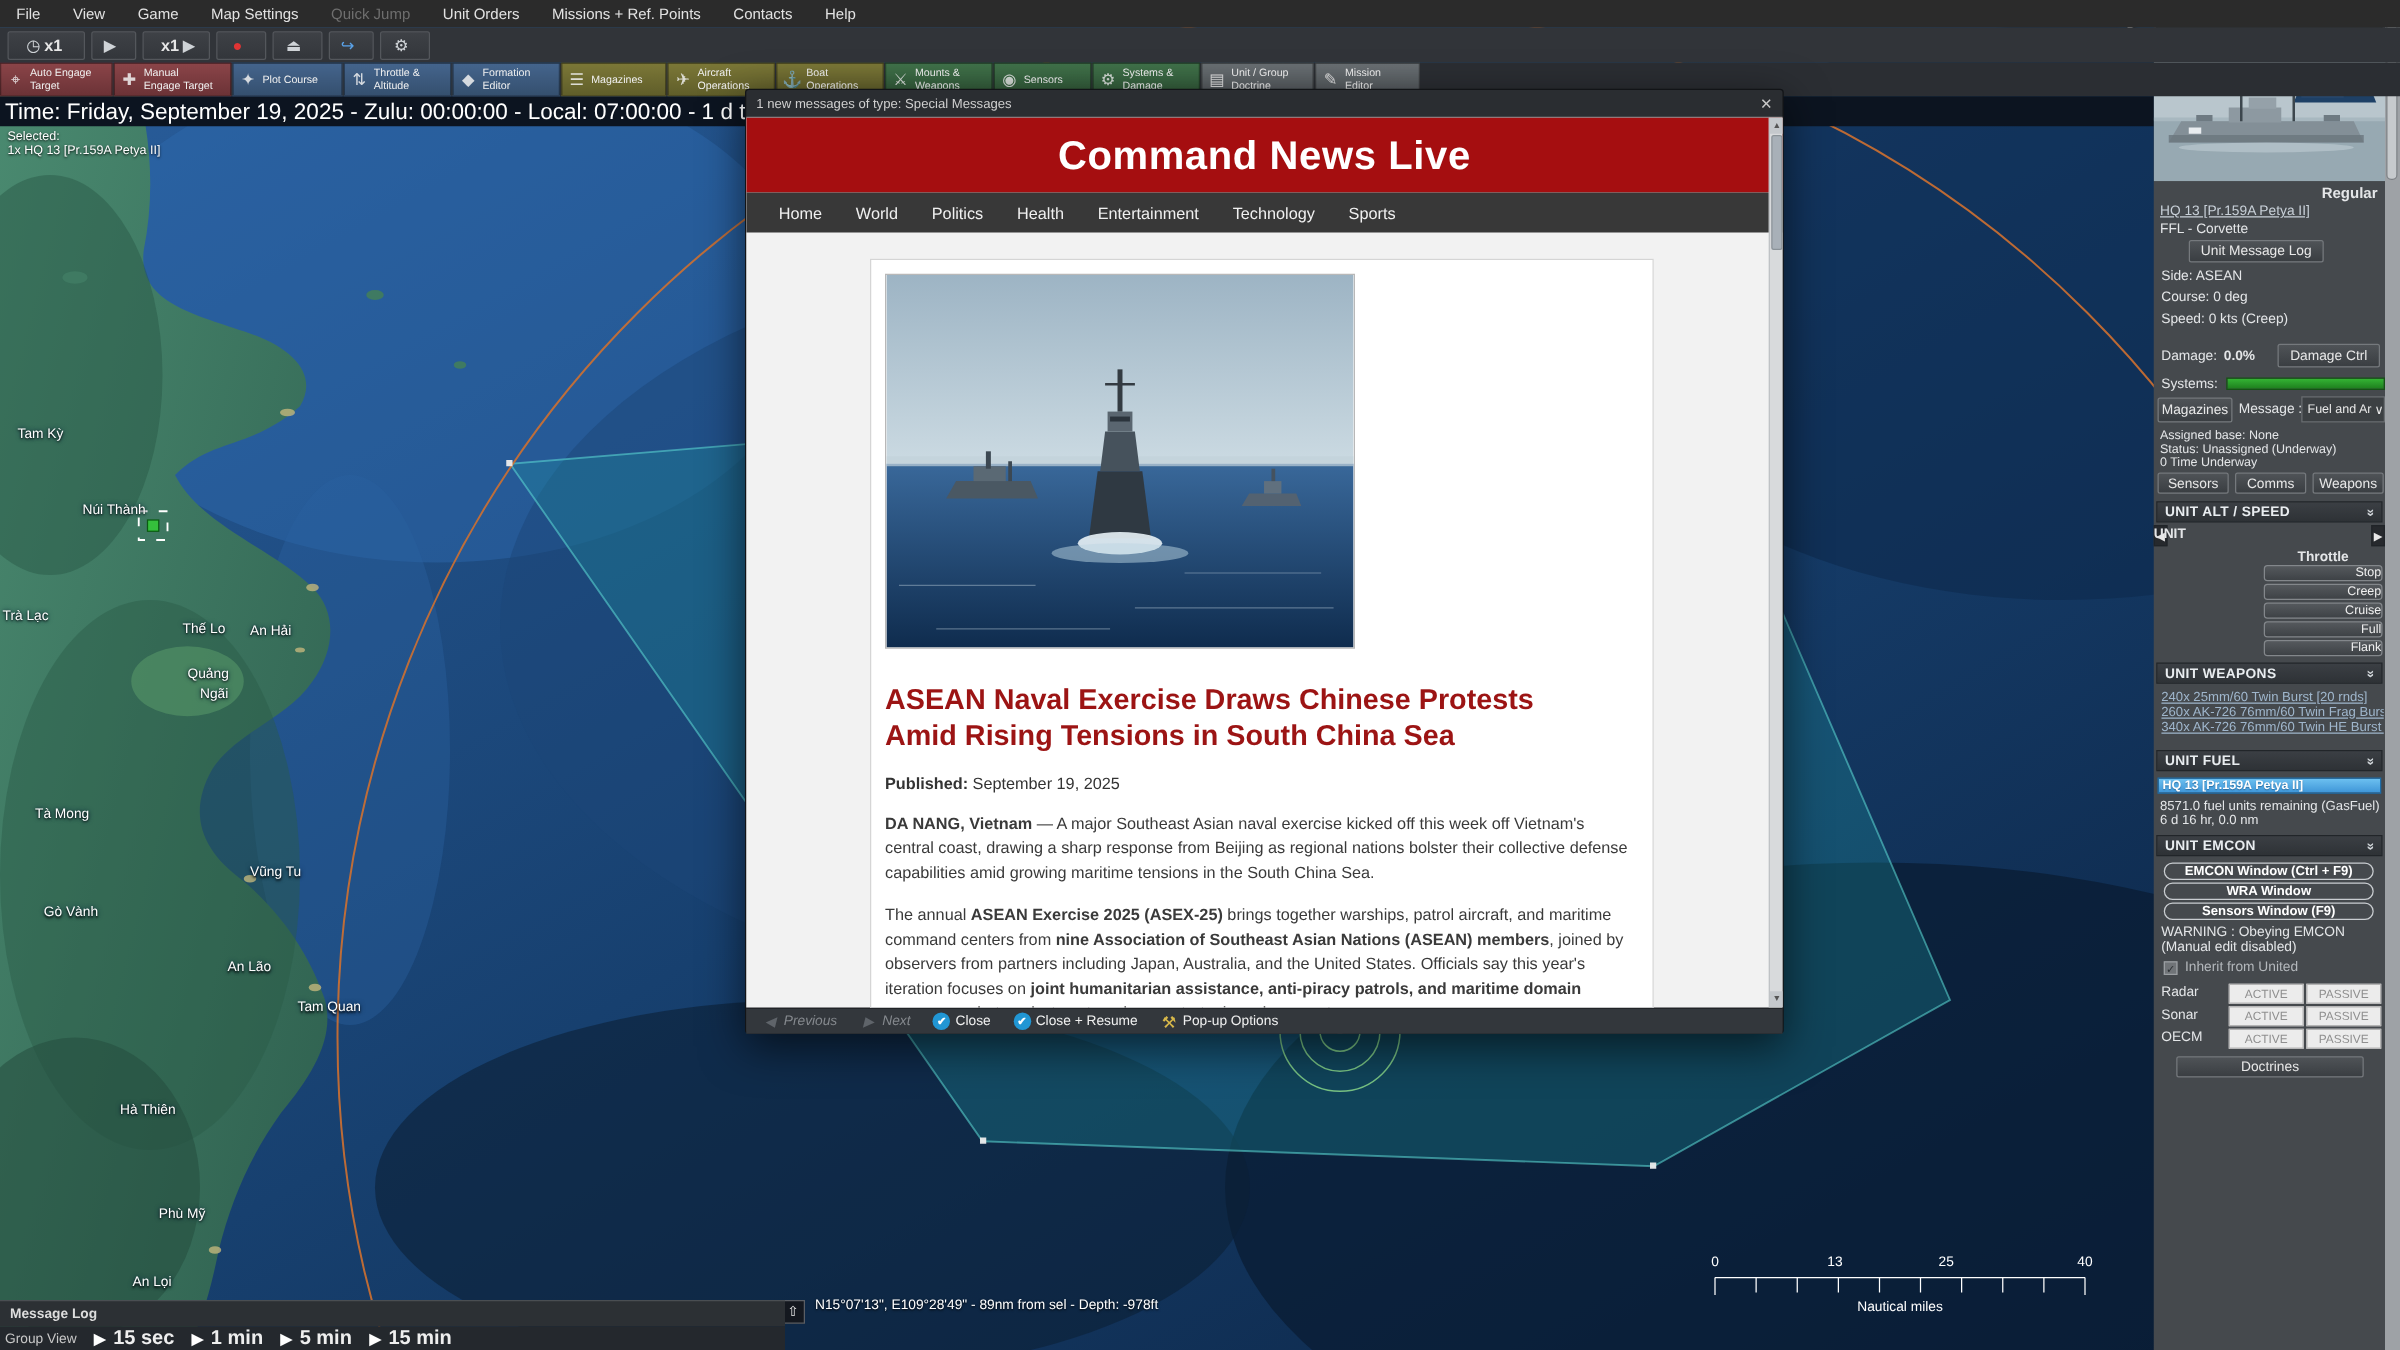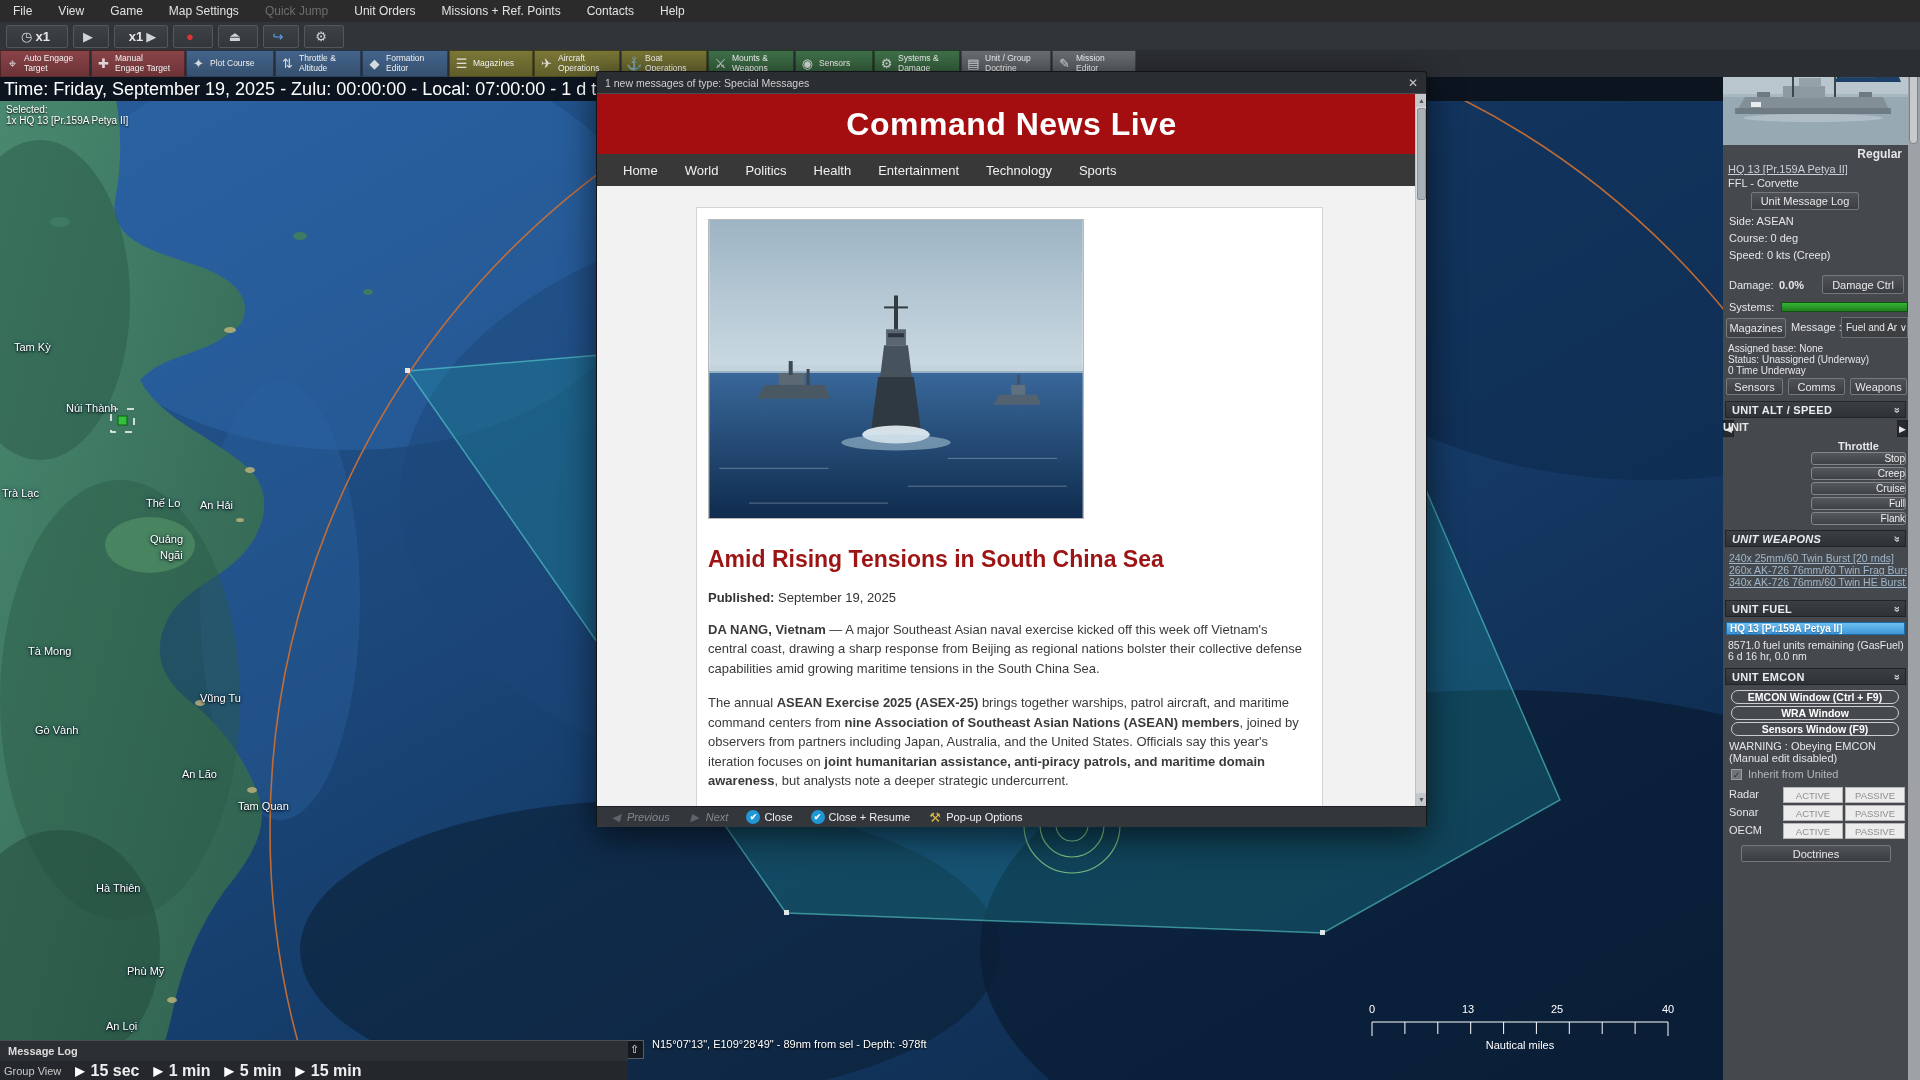--- a/index.html
+++ b/index.html
@@ -440,20 +440,21 @@
           <rect x="310" y="156" width="3" height="10" fill="#45525e"></rect>
         </g>
         <g stroke="#dcebf2" stroke-width="1" opacity=".35">
           <line x1="10" y1="250" x2="120" y2="250"></line>
             <line x1="200" y1="268" x2="360" y2="268"></line>
           <line x1="40" y1="285" x2="180" y2="285"></line>
             <line x1="240" y1="240" x2="350" y2="240"></line>
         </g>
       </svg>
       <div id="headline">
+        <div>ASEAN Naval Exercise Draws Chinese Protests</div>
         <div>Amid Rising Tensions in South China Sea</div>
       </div>
       <div id="published">
         <span class="pl">Published:</span><span> September 19, 2025</span>
       </div>
       <p class="para"><span class="seg b">DA NANG, Vietnam</span><span class="seg"> — A major Southeast Asian naval exercise kicked off this week off Vietnam's central coast, drawing a sharp response from Beijing as regional nations bolster their collective defense capabilities amid growing maritime tensions in the South China Sea.</span></p>
       <p class="para"><span class="seg">The annual </span><span class="seg b">ASEAN Exercise 2025 (ASEX-25)</span><span class="seg"> brings together warships, patrol aircraft, and maritime command centers from </span><span class="seg b">nine Association of Southeast Asian Nations (ASEAN) members</span><span class="seg">, joined by observers from partners including Japan, Australia, and the United States. Officials say this year's iteration focuses on </span><span class="seg b">joint humanitarian assistance, anti-piracy patrols, and maritime domain awareness</span><span class="seg">, but analysts note a deeper strategic undercurrent.</span></p>
     </div>
     <div id="pscroll">
       <div class="up">▲</div>
@@ -566,21 +567,21 @@
         <span>Cruise</span>
       </button>
       <button class="tbtn" style="top: 497px;">
         <span>Full</span>
       </button>
       <button class="tbtn" style="top: 512px;">
         <span>Flank</span>
       </button>
     </div>
 
-  <div class="hdr" style="top:530px;font-style:italic;">
+  <div class="hdr" style="top:530px;">
     <span>UNIT WEAPONS</span>
       <span class="chev">«</span>
   </div>
   <div id="wepcol">
       <a class="weplink" style="top: 552px;"><span>240x 25mm/60 Twin Burst [20 rnds]</span></a>
       <a class="weplink" style="top: 564px;"><span>260x AK-726 76mm/60 Twin Frag Burst [2 rnds]</span></a>
       <a class="weplink" style="top: 576px;"><span>340x AK-726 76mm/60 Twin HE Burst [2 rnds]</span></a>
     </div>
 
   <div class="hdr" style="top:600px;">

